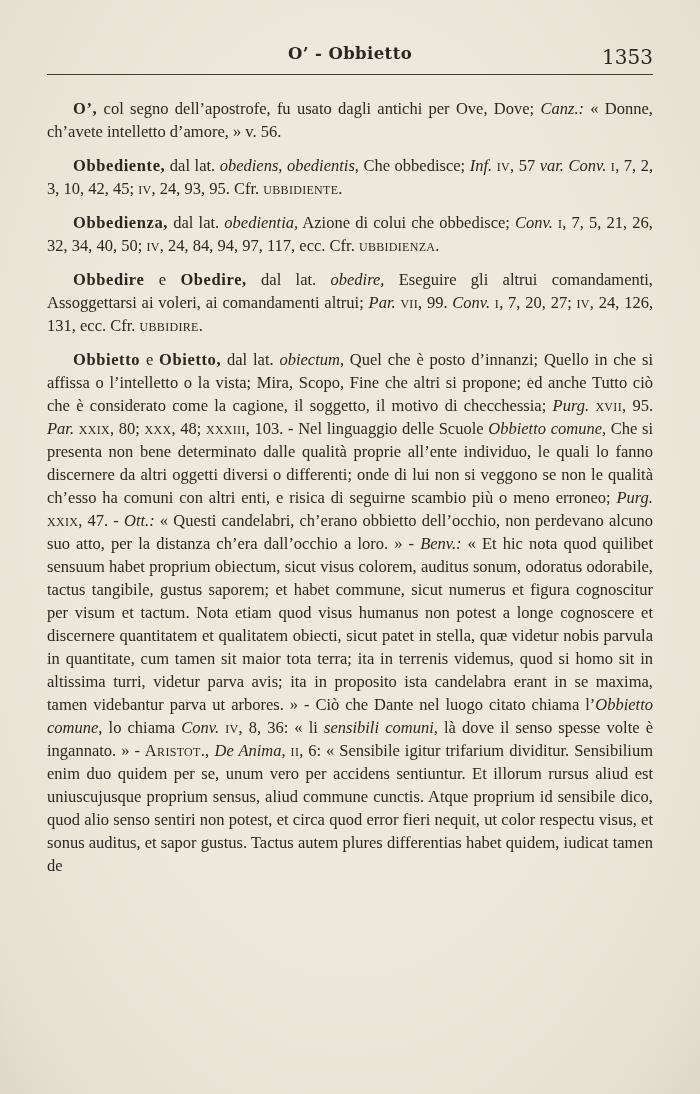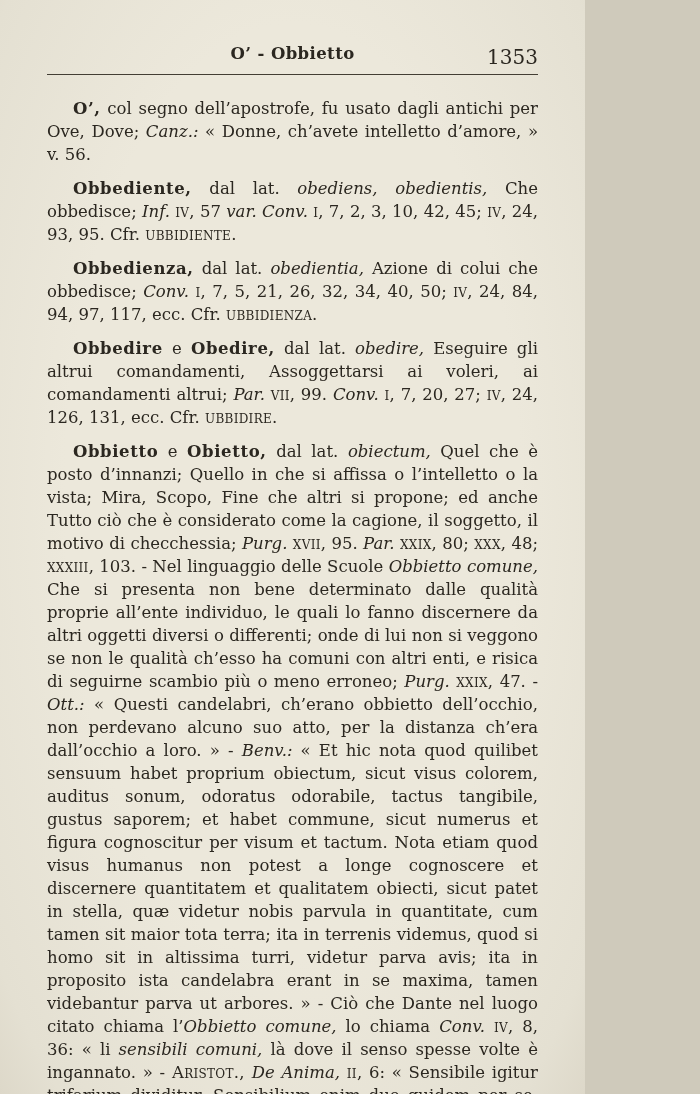--- a/index.html
+++ b/index.html
@@ -2,21 +2,21 @@
 <html><head>
 <meta charset="utf-8">
 <style>
   html, body {
     margin: 0;
     padding: 0;
     background: #cfcabb;
   }
   .page {
     position: relative;
-    width: 585px;
+    width: 700px;
     height: 1094px;
     box-sizing: border-box;
     padding: 44px 47px 0 47px;
     background: radial-gradient(ellipse at 50% 45%, #ece8db 55%, #e4e0d2 90%, #ddd8c9 100%);
     color: #2b2720;
     font-family: "DejaVu Serif", "Liberation Serif", serif;
     overflow: hidden;
   }
   .header {
     position: relative;
@@ -37,20 +37,21 @@
   .header-rule {
     border: 0;
     border-top: 1.2px solid #433e34;
     margin: 6px 0 0 0;
   }
   .body-text {
     margin-top: 22px;
     font-size: 16.5px;
     line-height: 23px;
     text-align: justify;
+    font-family: Liberation Serif, serif;
   }
   p.entry {
     margin: 0 0 11px 0;
     text-indent: 26px;
   }
   .seg-n { }
   .seg-b {
     font-weight: bold;
     letter-spacing: 0.6px;
   }

